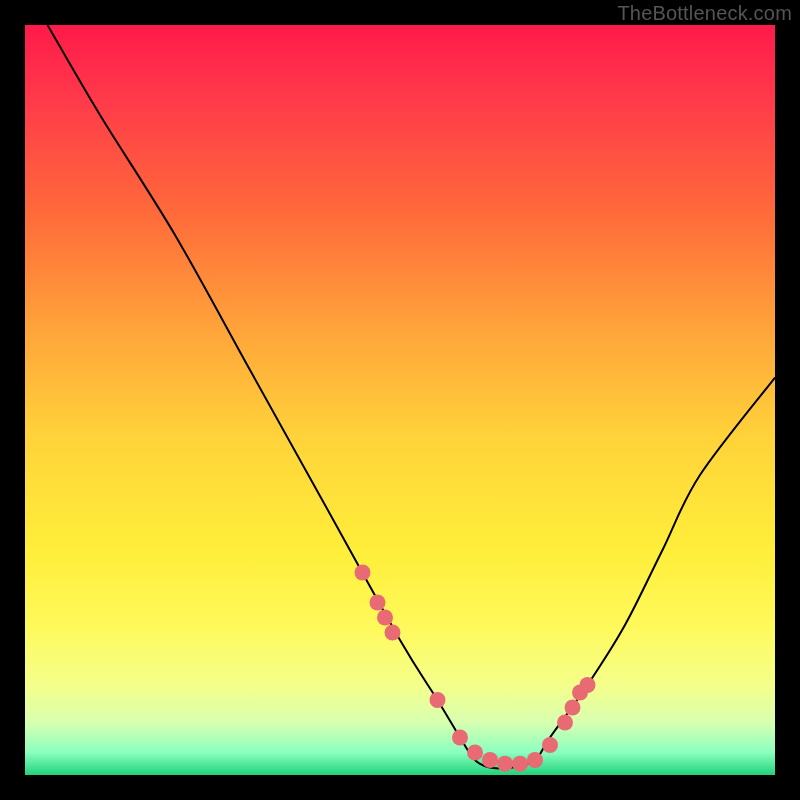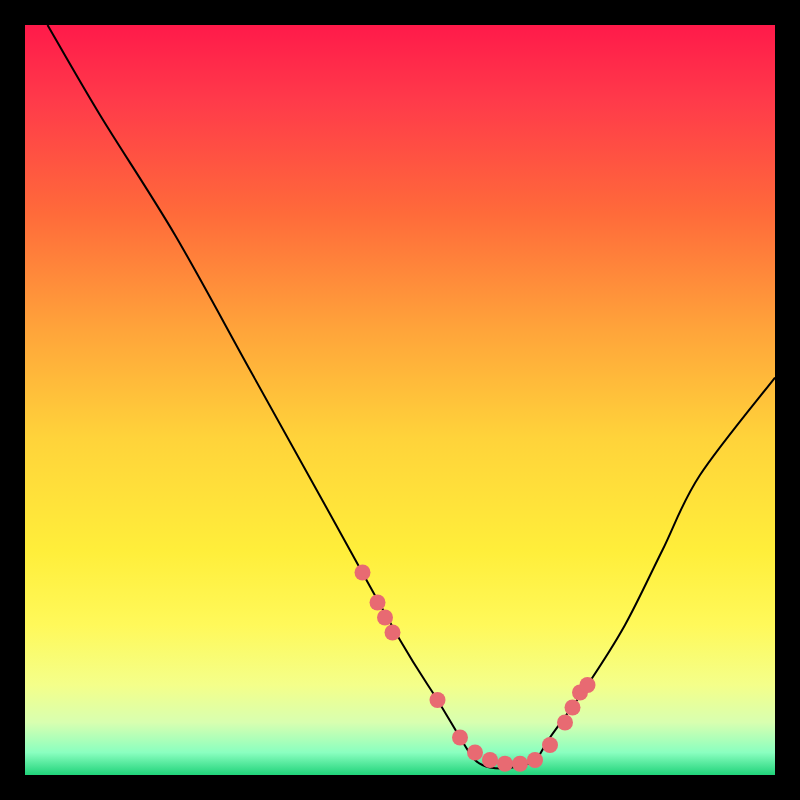--- a/index.html
+++ b/index.html
@@ -76,13 +76,14 @@
           <circle cx="495" cy="738.75" r="8" fill="#e86a72"></circle>
           <circle cx="510.00000000000006" cy="735" r="8" fill="#e86a72"></circle>
           <circle cx="525" cy="720" r="8" fill="#e86a72"></circle>
           <circle cx="540" cy="697.5" r="8" fill="#e86a72"></circle>
           <circle cx="547.5" cy="682.5" r="8" fill="#e86a72"></circle>
           <circle cx="555" cy="667.5" r="8" fill="#e86a72"></circle>
           <circle cx="562.5" cy="660" r="8" fill="#e86a72"></circle>
         </g>
     </svg>
   </div>
+  <div class="watermark">TheBottleneck.com</div>
 </div>
 
 </body></html>

